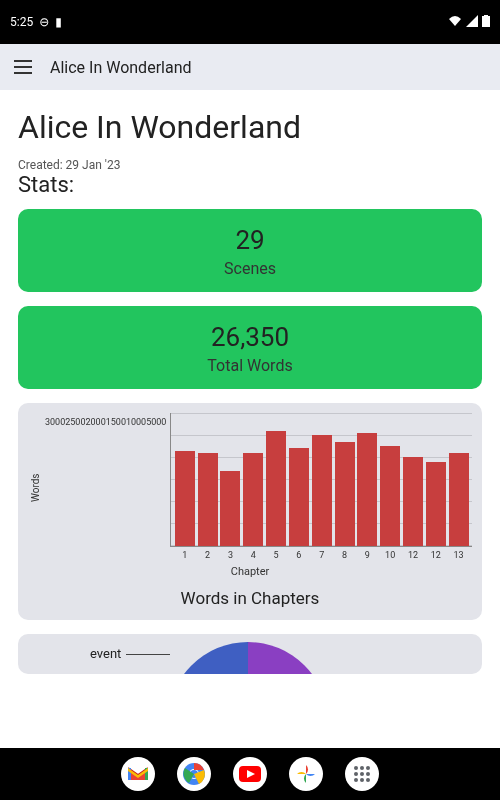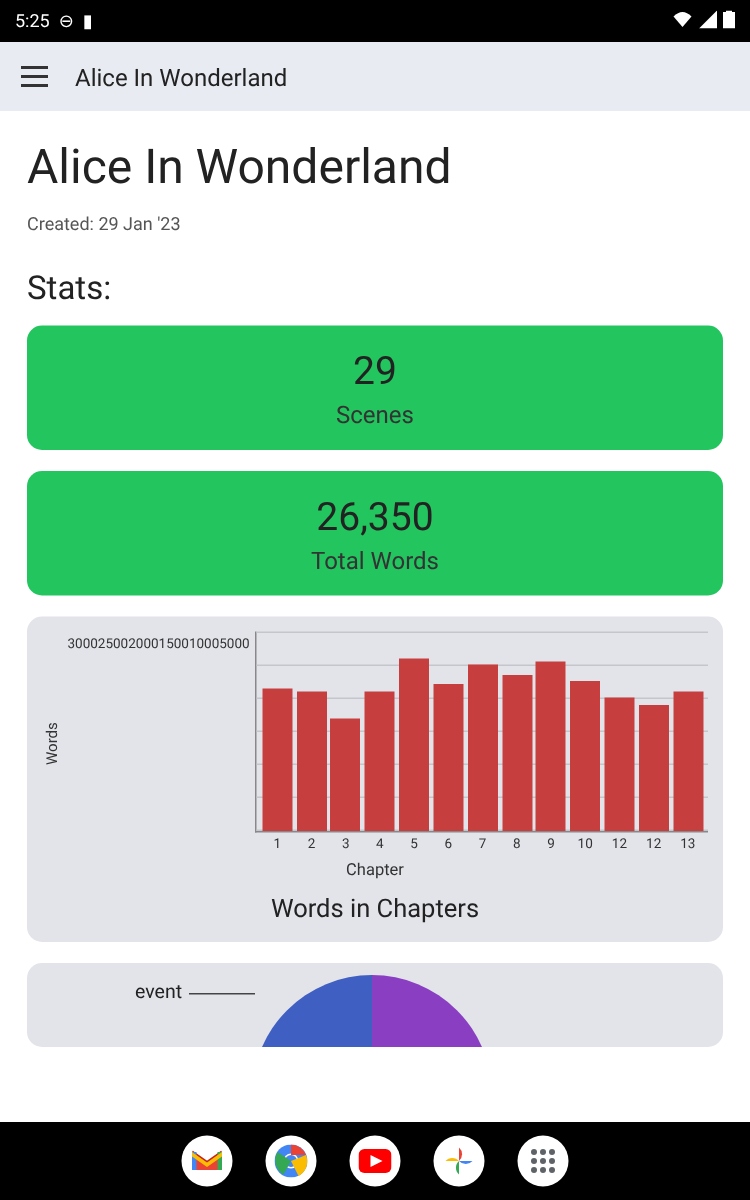--- a/index.html
+++ b/index.html
@@ -5,21 +5,21 @@
     * { box-sizing: border-box; margin: 0; padding: 0; }
     body {
       width: 500px;
       height: 800px;
       font-family: Roboto, -apple-system, sans-serif;
       background: #fff;
       overflow: hidden;
       position: relative;
     }
     .status-bar {
-      height: 28px;
+      height: 44px;
       background: #000;
       color: #fff;
       display: flex;
       align-items: center;
       justify-content: space-between;
       padding: 0 10px;
       font-size: 12px;
     }
     .status-left { display: flex; align-items: center; gap: 6px; }
     .status-right { display: flex; align-items: center; gap: 4px; }
@@ -35,21 +35,21 @@
     .hamburger span { display: block; height: 2px; background: #333; }
     .app-bar-title { font-size: 16px; color: #222; }
     .content {
       padding: 12px 18px 0 18px;
       background: #fff;
       height: calc(800px - 28px - 46px - 52px);
       overflow: hidden;
     }
     .page-title { font-size: 32px; font-weight: 400; color: #222; margin-top: 6px; }
     .created { font-size: 12px; color: #555; margin-top: 12px; }
-    .stats-label { font-size: 22px; color: #222; margin-top: 24px; margin-bottom: 12px; }
+    .stats-label { font-size: 22px; color: #222; margin-bottom: 12px; }
     .card {
       background: #22c55e;
       border-radius: 10px;
       padding: 16px 16px 14px 16px;
       margin-bottom: 14px;
       text-align: center;
     }
     .card-big { font-size: 26px; font-weight: 400; color: #222; }
     .card-sub { font-size: 16px; color: #333; margin-top: 4px; }
     .chart-card {
@@ -119,21 +119,21 @@
       position: absolute;
       left: 0; right: 0; bottom: -14px;
     }
     .x-ticks span { width: 20px; text-align: center; }
     .x-label { text-align: center; font-size: 11px; color: #333; margin-top: 2px; }
     .chart-title { text-align: center; font-size: 17px; color: #222; margin-top: 10px; }
     .pie-card {
       background: #e3e4ea;
       border-radius: 10px;
       padding: 10px 10px 0 10px;
-      height: 56px;
+      height: 40px;
       overflow: hidden;
       position: relative;
     }
     .pie-label { position: absolute; left: 72px; top: 12px; font-size: 13px; color: #222; }
     .pie-line { position: absolute; left: 108px; top: 20px; width: 44px; height: 1px; background: #444; }
     .pie {
       position: absolute;
       left: 150px;
       top: 8px;
       width: 160px;

